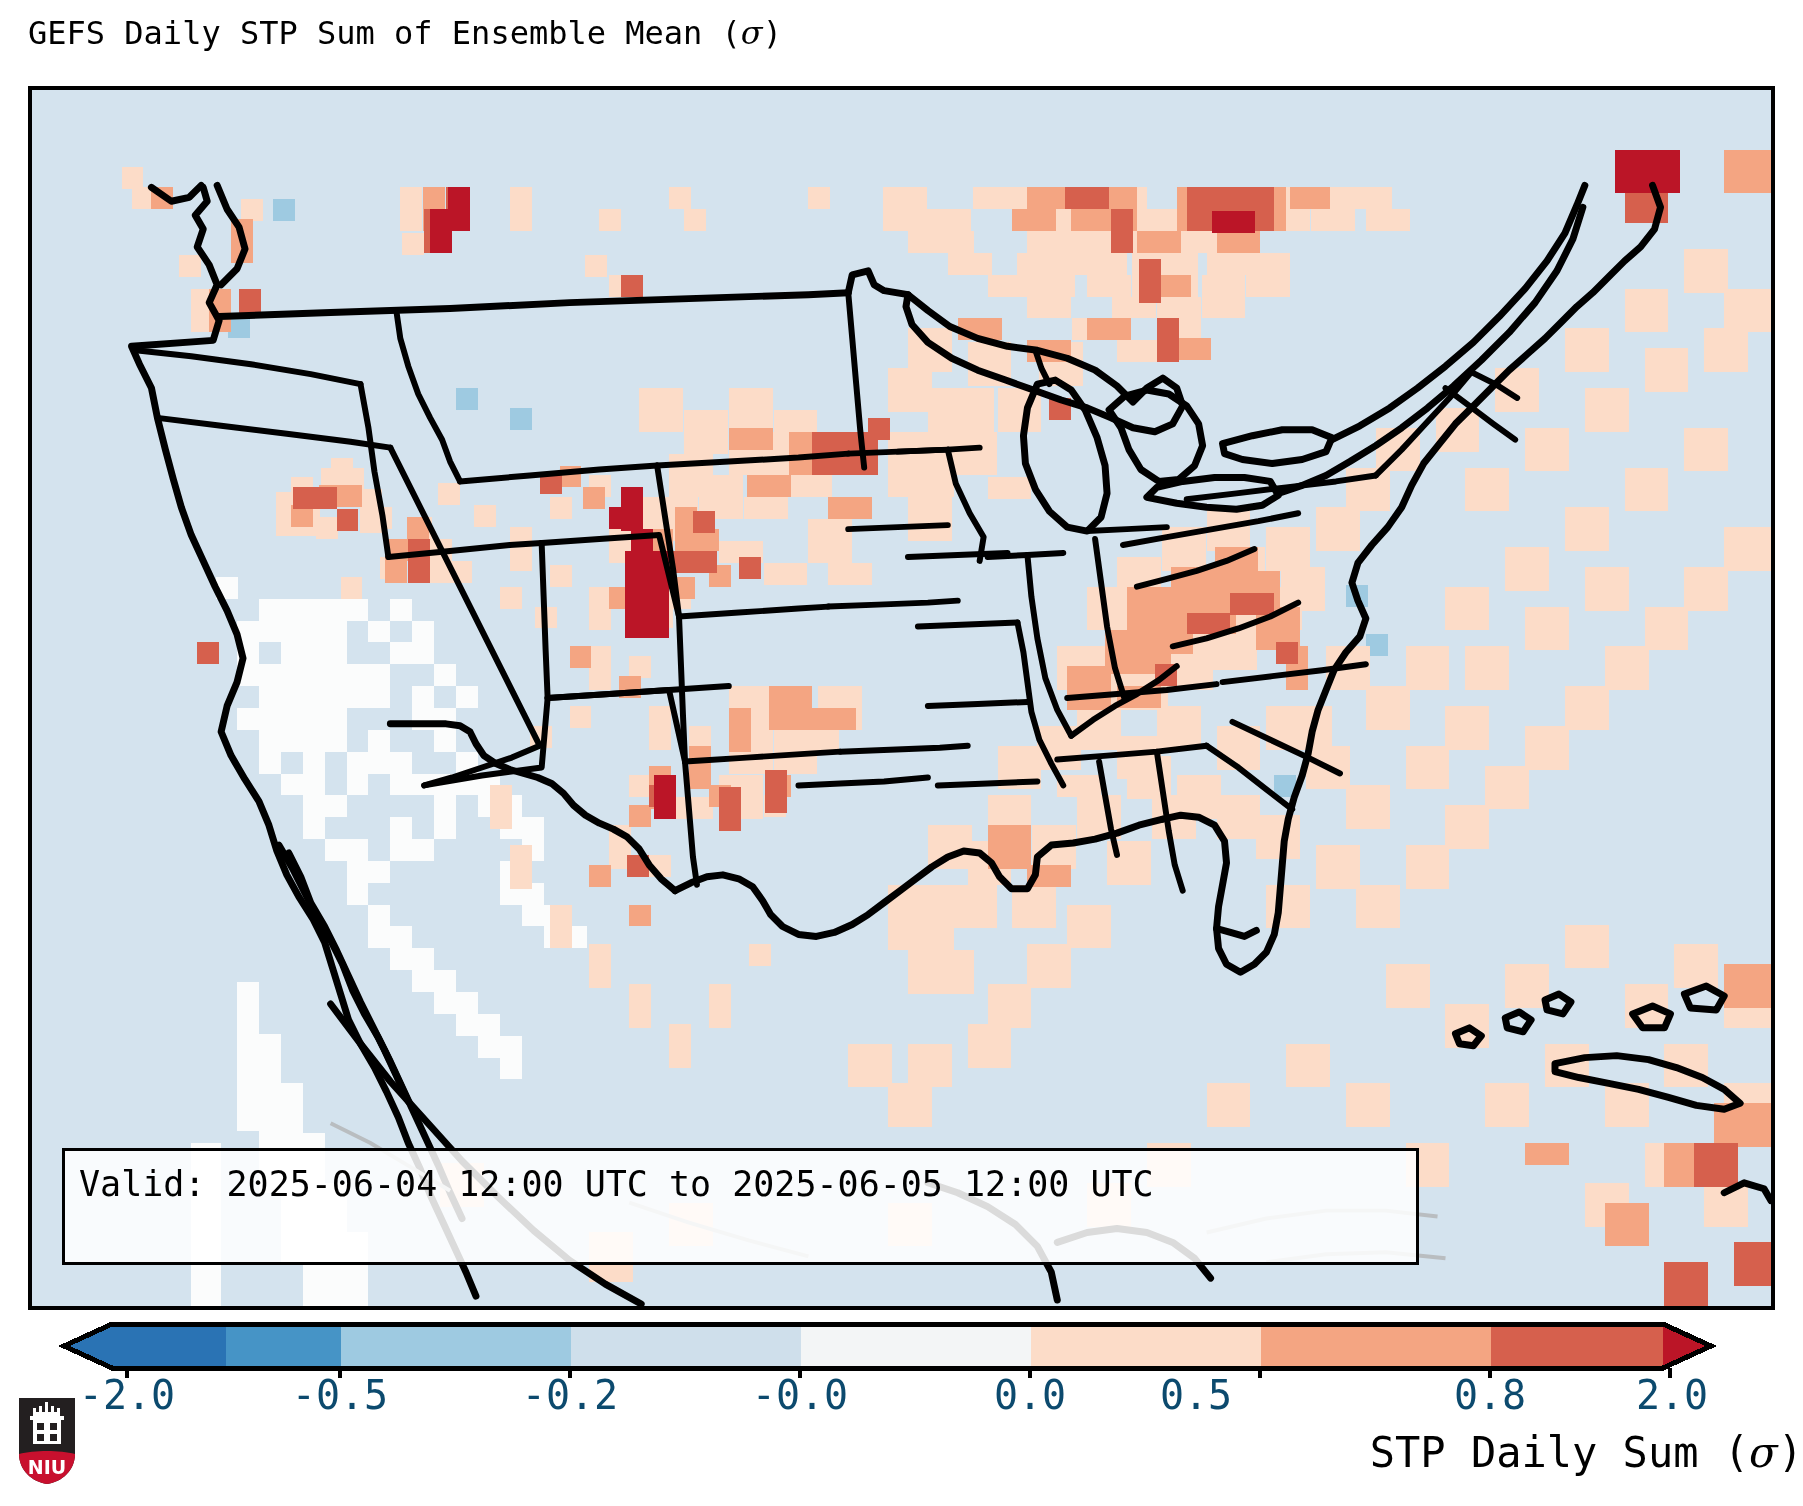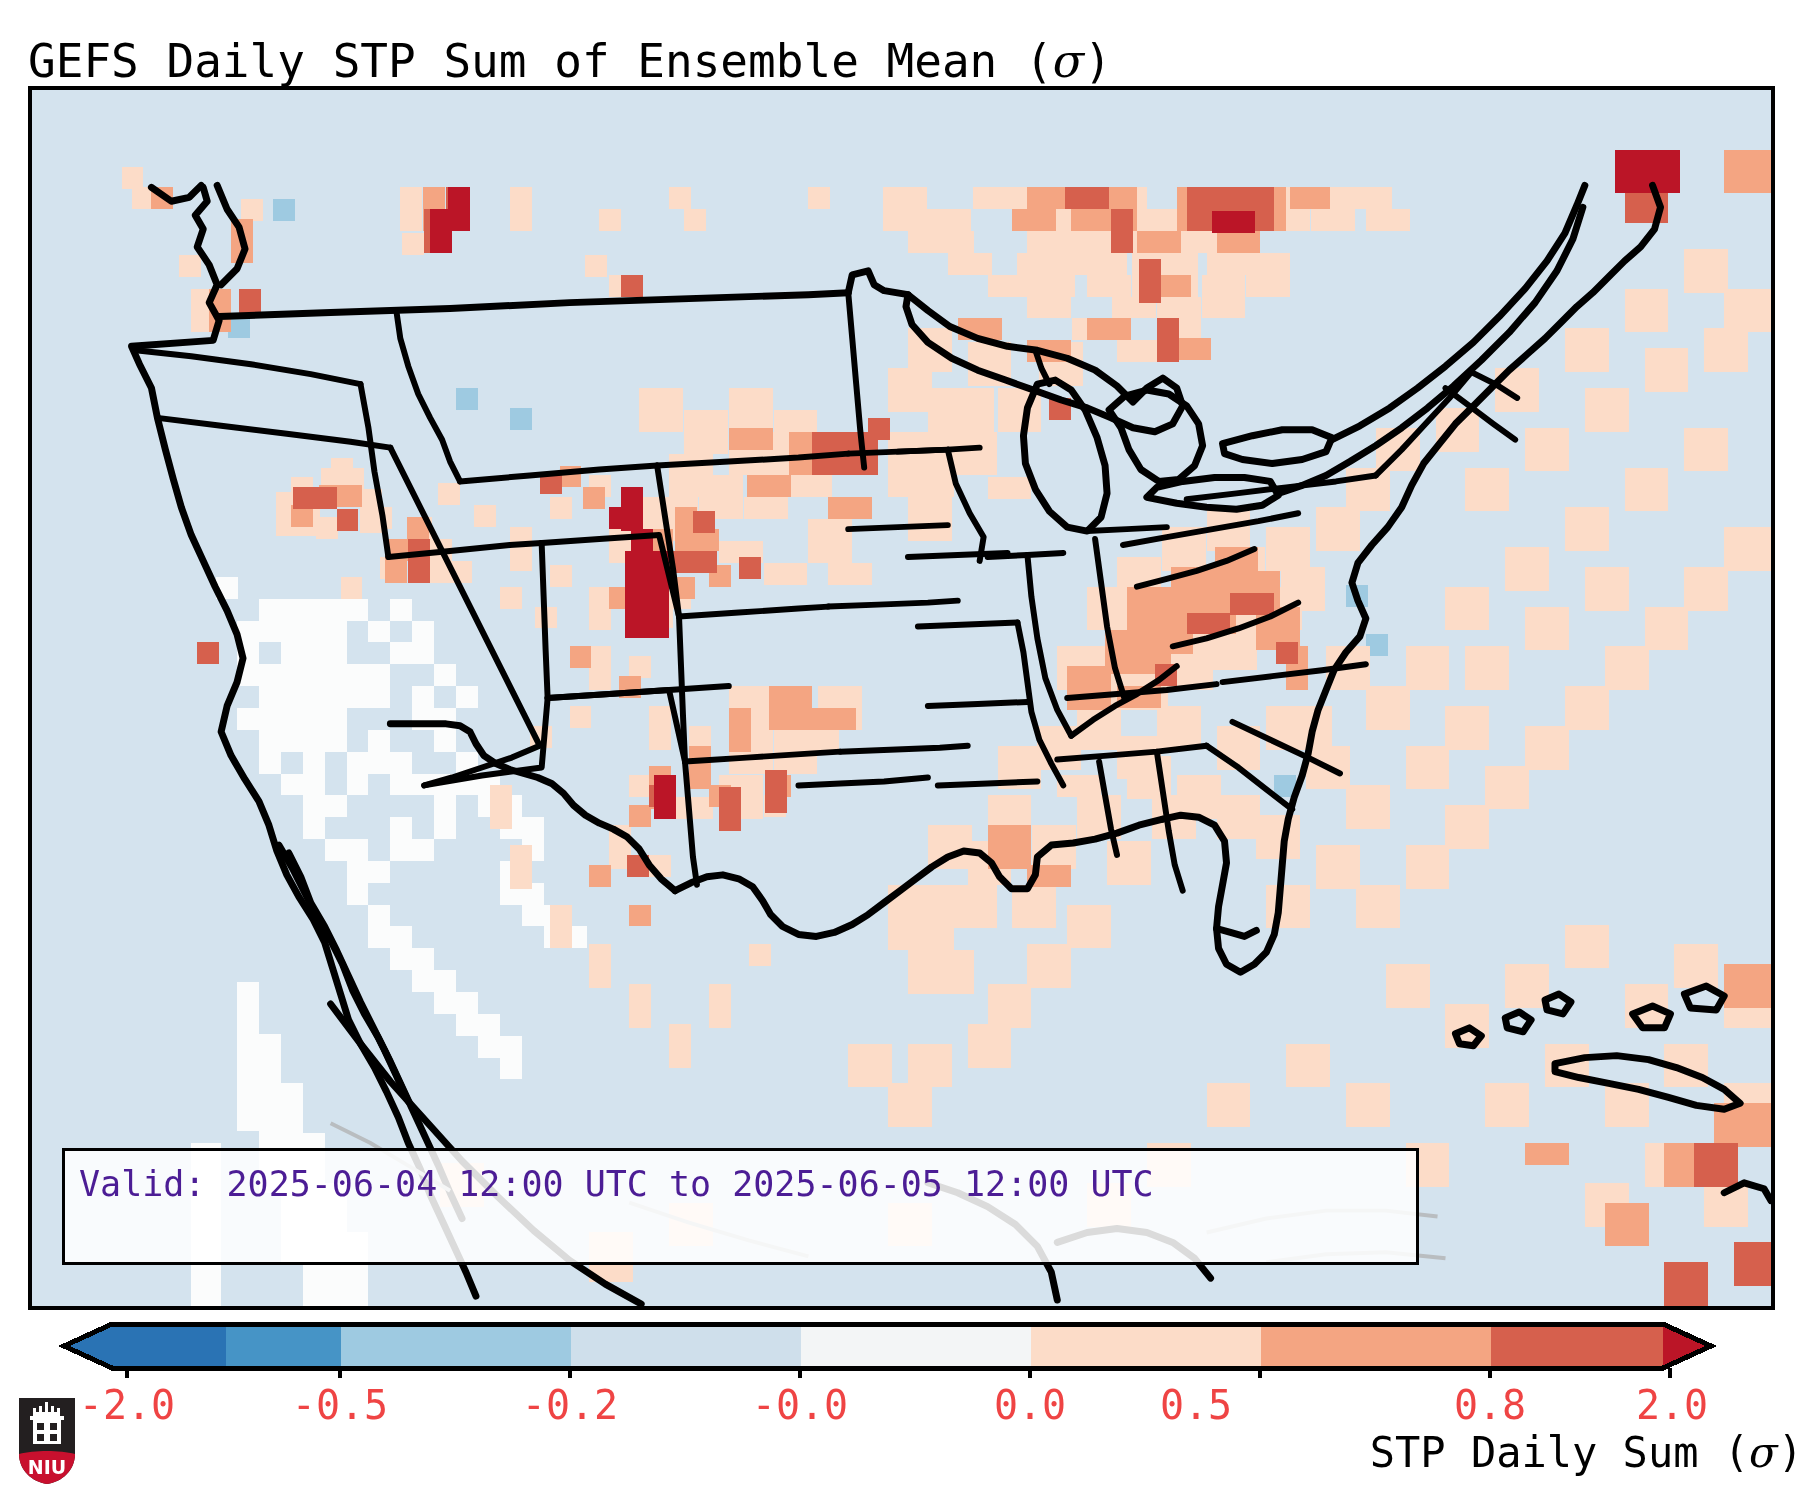--- a/index.html
+++ b/index.html
@@ -1,37 +1,37 @@
 <!DOCTYPE html>
 <html><head>
 <meta charset="utf-8">
 <style>
   html,body{margin:0;padding:0;background:#ffffff;}
   body{width:1803px;height:1506px;position:relative;overflow:hidden;
        font-family:"DejaVu Sans Mono","Liberation Mono",monospace;}
 
-  #title{position:absolute;left:28px;top:14px;font-size:46px;color:#000;
-         letter-spacing:0px;white-space:nowrap;margin-top:20px;}
+  #title{position:absolute;left:28px;top:14px;font-size:32px;color:#000;
+         letter-spacing:0px;white-space:nowrap;}
   #title .sig{font-family:"DejaVu Serif","Liberation Serif",serif;font-style:italic;}
 
   #map-frame{position:absolute;left:28px;top:86px;width:1747px;height:1224px;
              border:4px solid #000;box-sizing:border-box;background:#d4e3ee;
              overflow:hidden;}
   #map-svg{position:absolute;left:0;top:0;width:100%;height:100%;display:block;}
 
   #infobox{position:absolute;left:62px;top:1148px;width:1357px;height:117px;
            background:rgba(255,255,255,0.86);border:3px solid #000;
            box-sizing:border-box;padding:6px 14px 0 14px;}
-  .info-line{font-size:35px;line-height:54px;color:#4c1d95;white-space:pre;}
+  .info-line{font-size:35px;line-height:54px;color:#000000;white-space:pre;}
 
   #cbar-wrap{position:absolute;left:0;top:1318px;width:1803px;height:60px;}
   #cbar-svg{display:block;}
   #cbar-ticks{position:absolute;left:0;top:1372px;width:1803px;height:60px;}
-  .ctick{position:absolute;font-size:40px;color:#ef4444;transform:translateX(-50%);
-         white-space:nowrap;top:0;margin-top:10px;}
+  .ctick{position:absolute;font-size:40px;color:#0c4a6e;transform:translateX(-50%);
+         white-space:nowrap;top:0;}
   #cbar-label{position:absolute;left:0;top:1428px;width:1803px;text-align:right;
               font-size:42px;color:#000;}
   #cbar-label .sig{font-family:"DejaVu Serif","Liberation Serif",serif;font-style:italic;}
 
   #niu-logo{position:absolute;left:16px;top:1396px;width:62px;height:90px;}
 </style>
 </head>
 <body>
 
 <div id="title"><span>GEFS Daily STP Sum of Ensemble Mean (</span><span class="sig">σ</span><span>)</span></div>

